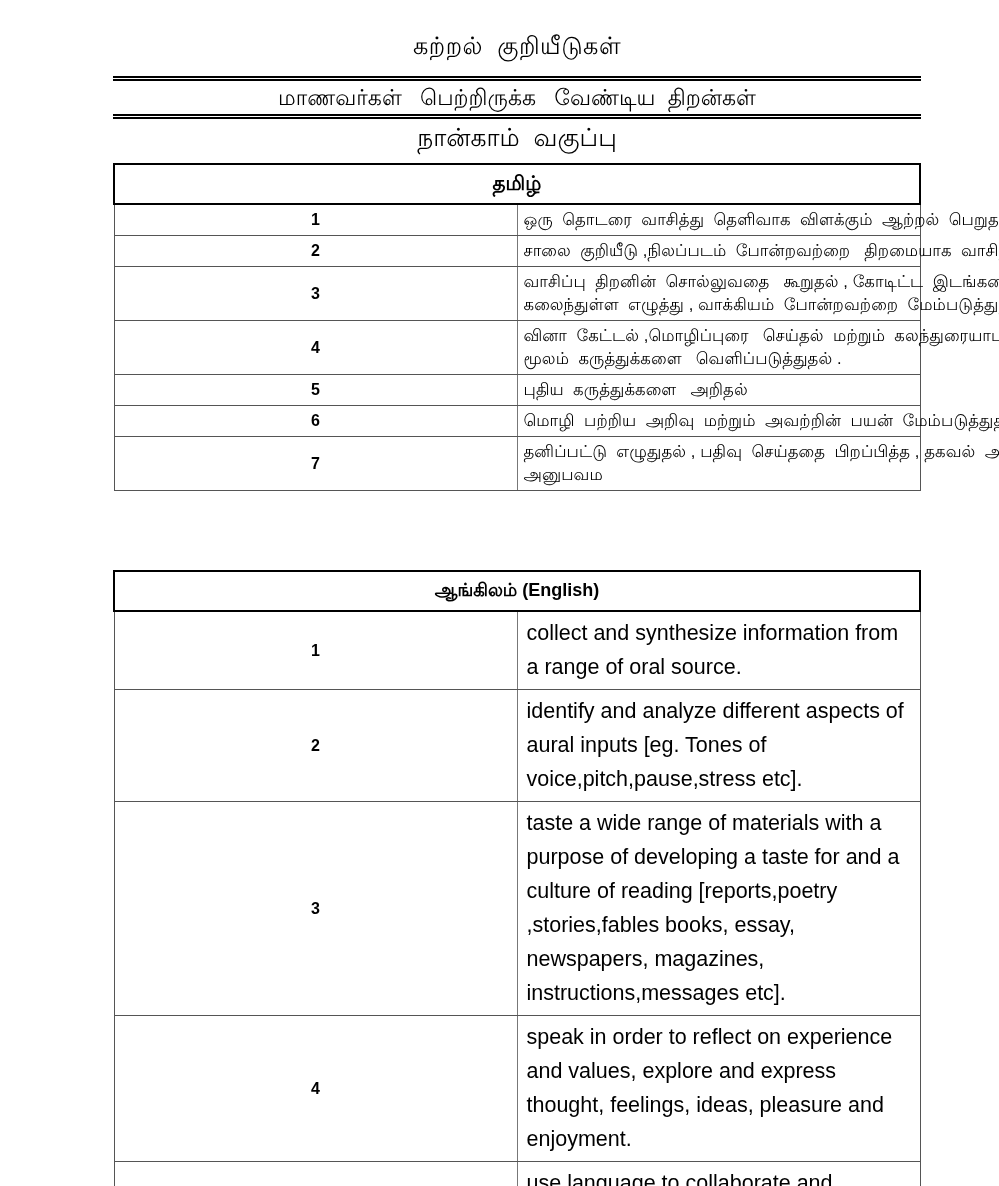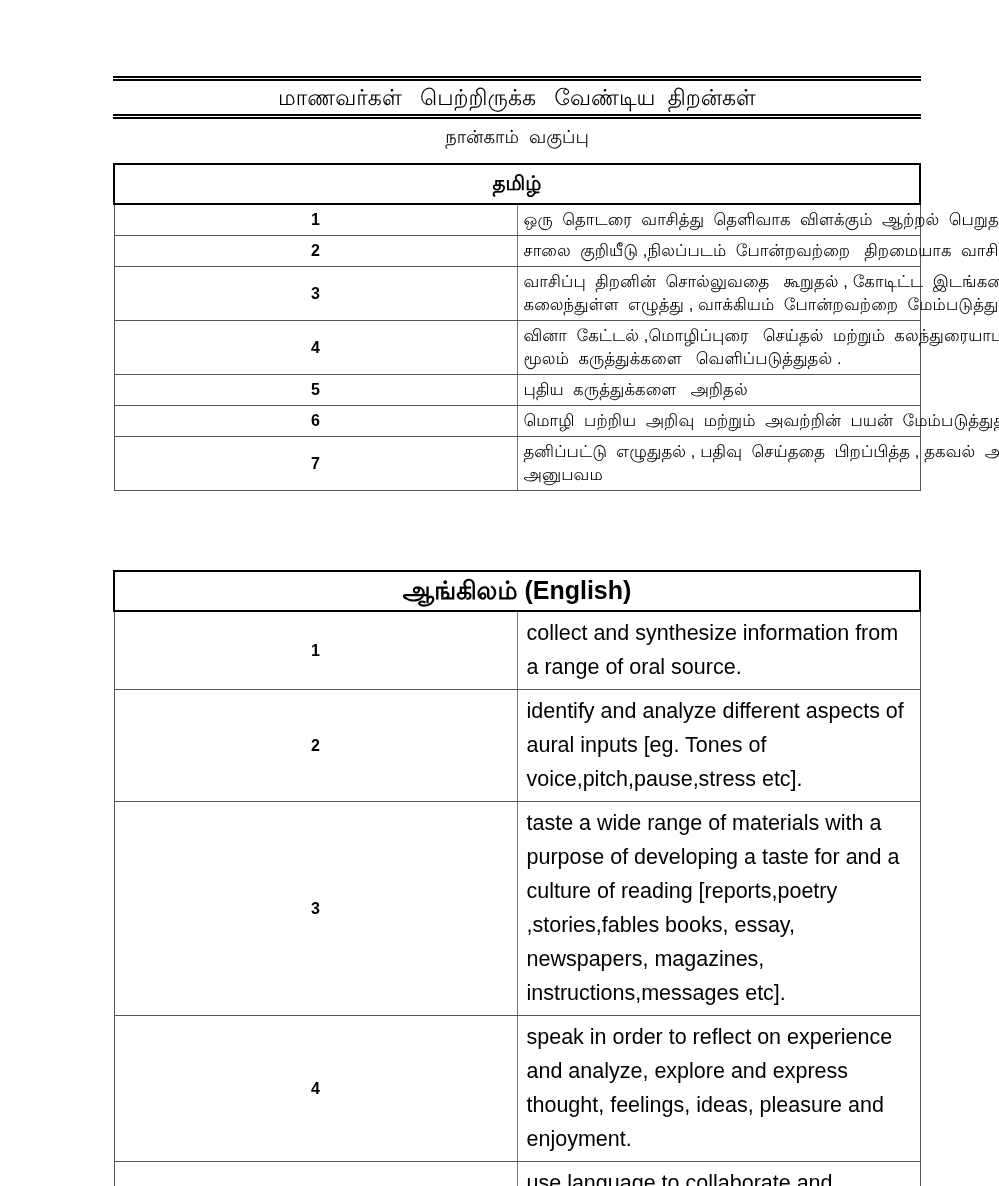--- a/index.html
+++ b/index.html
@@ -55,21 +55,21 @@
     font-size: 22px;
     line-height: 28px;
     white-space: pre;
   }
   .doc-class {
     position: absolute;
     left: 113px;
     top: 123px;
     width: 808px;
     text-align: center;
-    font-size: 18px;
+    font-size: 25px;
     line-height: 28px;
     white-space: pre;
   }
 
   
   .skill-table {
     position: absolute;
     border-collapse: collapse;
     table-layout: fixed;
     background: #fff;
@@ -123,27 +123,28 @@
   #english-table td.num {
     width: 28px;
     font-size: 16px;
   }
   #english-table td.txt {
     font-size: 21.5px;
     line-height: 34px;
     padding: 4px 7px 5px 9px;
     margin-top: 16px;
   }
-  #english-table .thead-cell { font-size: 25px; }
+  #english-table .thead-cell { font-size: 18px; }
 </style>
 </head>
 <body>
 
 <div class="page">
 
+  <div class="doc-title">கற்றல்  குறியீடுகள்</div>
 
   <div class="rule-double rule-top"></div>
   <div class="doc-subtitle">மாணவர்கள்   பெற்றிருக்க   வேண்டிய  திறன்கள்</div>
   <div class="rule-double rule-bottom"></div>
 
   <div class="doc-class">நான்காம்  வகுப்பு</div>
 
   <table class="skill-table" id="tamil-table">
     <thead>
       <tr>
@@ -213,21 +214,21 @@
       <tr>
         <td class="num">2</td>
         <td class="txt">identify and analyze different aspects of aural inputs [eg. Tones of voice,pitch,pause,stress etc].</td>
       </tr>
       <tr>
         <td class="num">3</td>
         <td class="txt">taste a wide range of materials with a purpose of developing a taste for and a culture of reading [reports,poetry ,stories,fables books, essay, newspapers, magazines, instructions,messages etc].</td>
       </tr>
       <tr>
         <td class="num">4</td>
-        <td class="txt">speak in order to reflect on experience and analyze, explore and express thought, feelings, ideas, pleasure and enjoyment.</td>
+        <td class="txt">speak in order to reflect on experience and values, explore and express thought, feelings, ideas, pleasure and enjoyment.</td>
       </tr>
       <tr>
         <td class="num">5</td>
         <td class="txt">use language to collaborate and develop relations with peers and other people in sicial environment.</td>
       </tr>
 
     </tbody>
   </table>
 
 </div>

